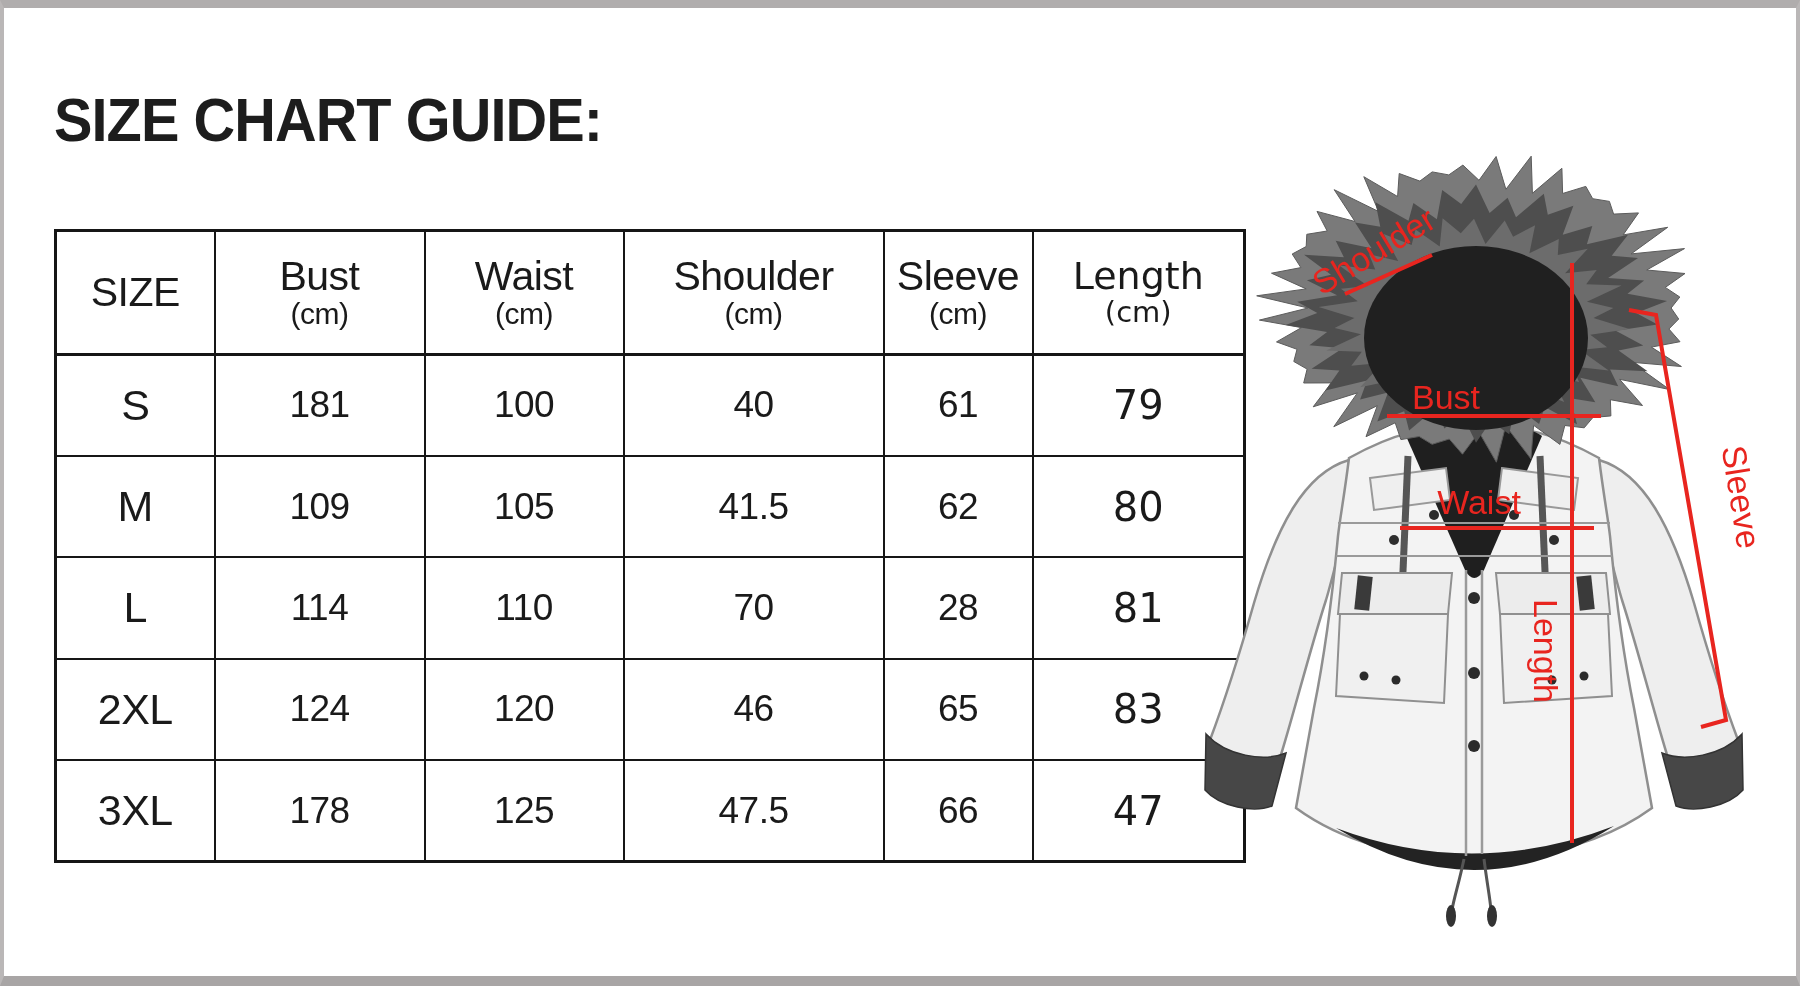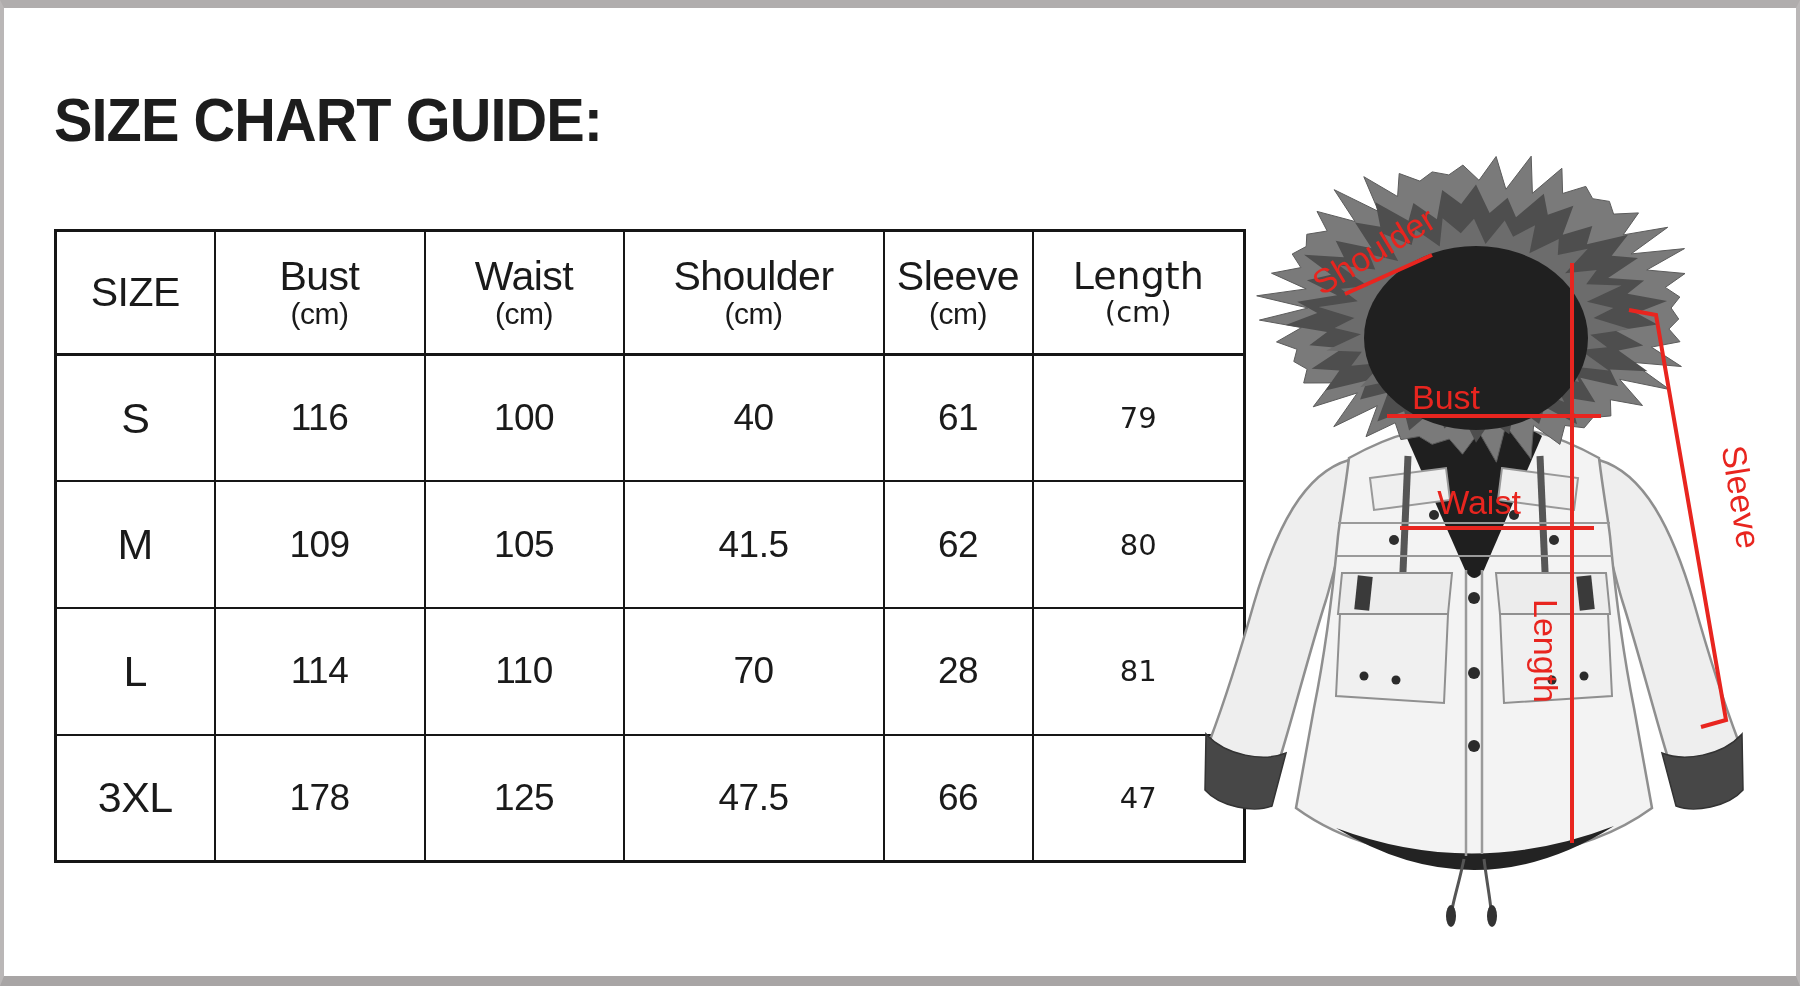--- a/index.html
+++ b/index.html
@@ -27,21 +27,21 @@
   .size-table thead th{border-bottom:3px solid #161616;height:121px;}
   .size-table tbody tr{height:84px;}
   .th-inner{display:flex;flex-direction:column;justify-content:center;line-height:1.08;}
   .col-name{font-size:41px;font-weight:400;}
   .col-unit{font-size:30px;font-weight:400;}
   .size-cell{font-size:43px;}
   .val-cell{font-size:37px;}
   .size-table th:last-child,.size-table td:last-child{font-family:"DejaVu Sans",sans-serif;letter-spacing:0;}
   .size-table th:last-child .col-name{font-size:38px;}
   .size-table th:last-child .col-unit{font-size:29px;}
-  .size-table td:last-child{font-size:29px;}
+  .size-table td:last-child{font-size:40px;}
 
   .jacket-svg{position:absolute;left:1100px;top:140px;width:700px;height:790px;}
 
   .ann-label{
     position:absolute;color:#e8251f;font-size:34px;font-weight:500;
     white-space:nowrap;transform:translate(-50%,-50%);letter-spacing:0;
   }
   .rot-shoulder{transform:translate(-50%,-50%) rotate(-31deg);}
   .rot-length{transform:translate(-50%,-50%) rotate(90deg);}
   .rot-sleeve{transform:translate(-50%,-50%) rotate(81deg);}
@@ -97,41 +97,49 @@
             <div class="th-inner">
               <span class="col-name">Length</span>
               <span class="col-unit">(cm)</span>
             </div>
           </th>
       </tr>
     </thead>
     <tbody>
       <tr>
         <td class="size-cell">S</td>
-        <td class="val-cell">116</td>
+        <td class="val-cell">181</td>
         <td class="val-cell">100</td>
         <td class="val-cell">40</td>
         <td class="val-cell">61</td>
         <td class="val-cell">79</td>
       </tr>
       <tr>
         <td class="size-cell">M</td>
         <td class="val-cell">109</td>
         <td class="val-cell">105</td>
         <td class="val-cell">41.5</td>
         <td class="val-cell">62</td>
         <td class="val-cell">80</td>
       </tr>
       <tr>
         <td class="size-cell">L</td>
         <td class="val-cell">114</td>
         <td class="val-cell">110</td>
         <td class="val-cell">70</td>
         <td class="val-cell">28</td>
         <td class="val-cell">81</td>
+      </tr>
+      <tr>
+        <td class="size-cell">2XL</td>
+        <td class="val-cell">124</td>
+        <td class="val-cell">120</td>
+        <td class="val-cell">46</td>
+        <td class="val-cell">65</td>
+        <td class="val-cell">83</td>
       </tr>
       <tr>
         <td class="size-cell">3XL</td>
         <td class="val-cell">178</td>
         <td class="val-cell">125</td>
         <td class="val-cell">47.5</td>
         <td class="val-cell">66</td>
         <td class="val-cell">47</td>
       </tr>
     </tbody>

